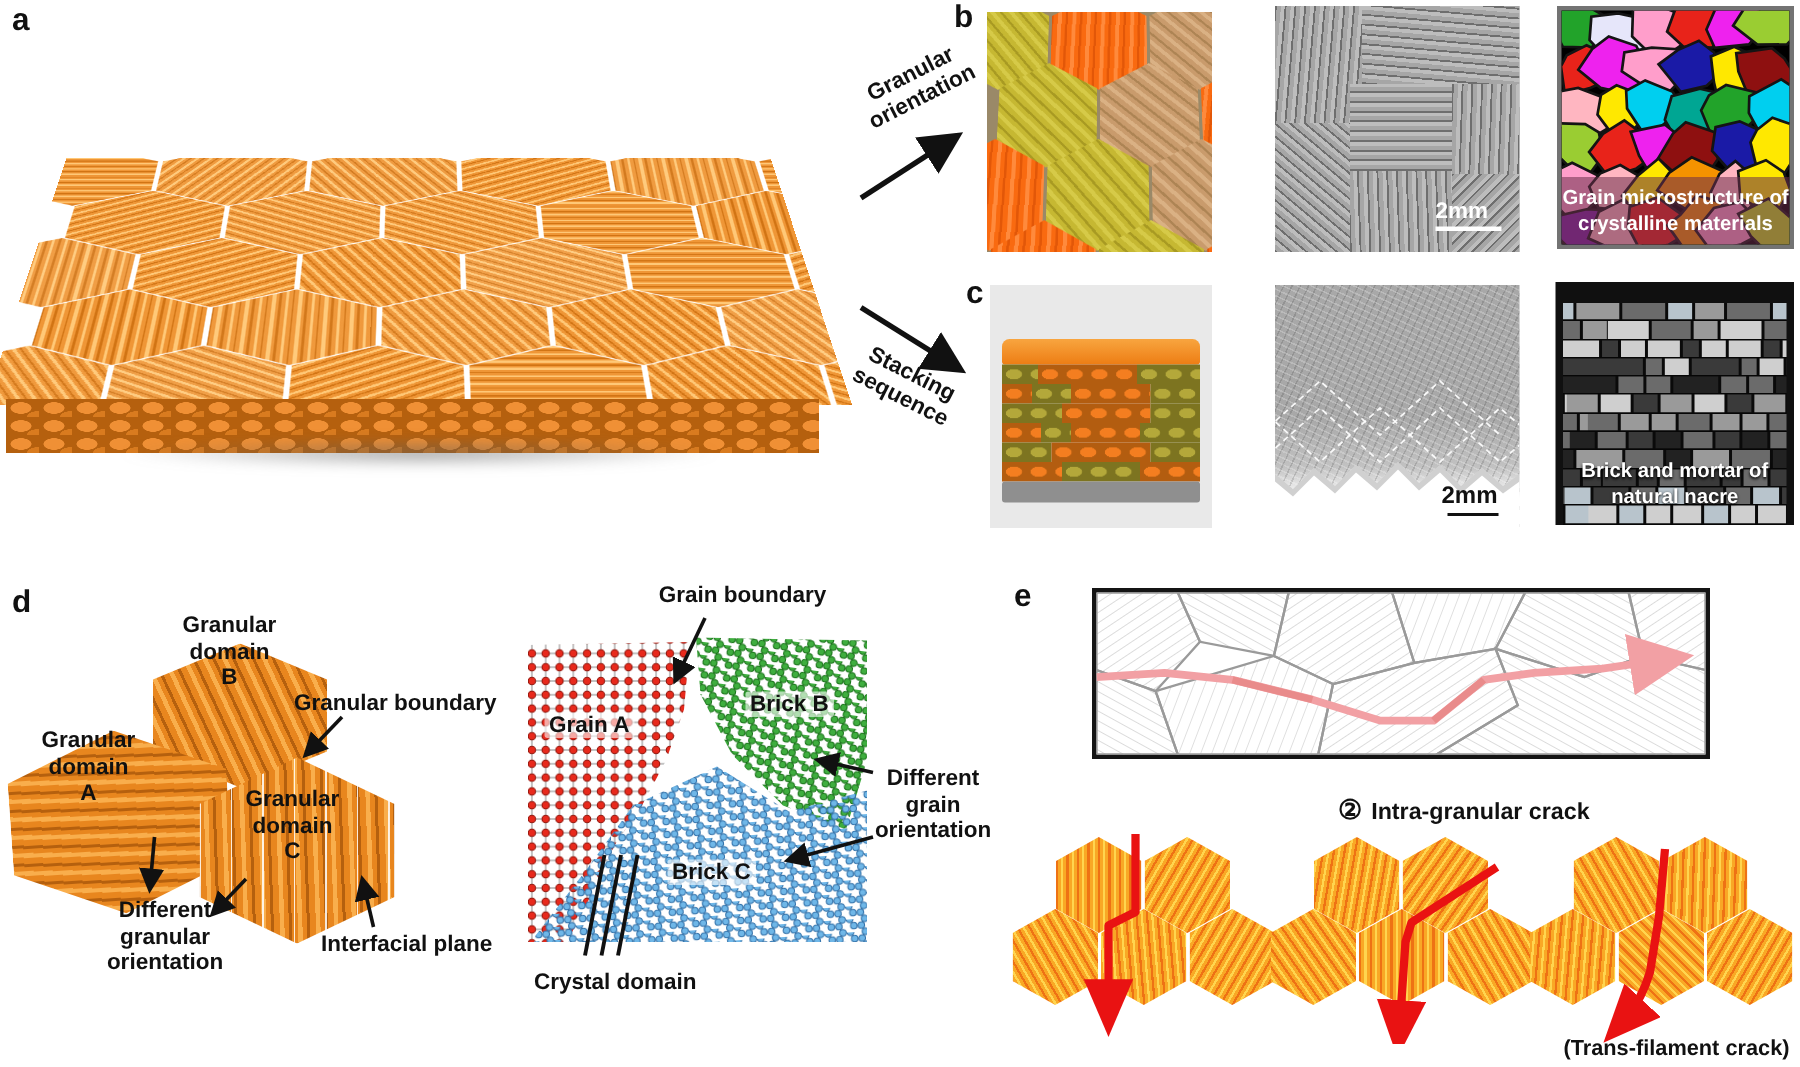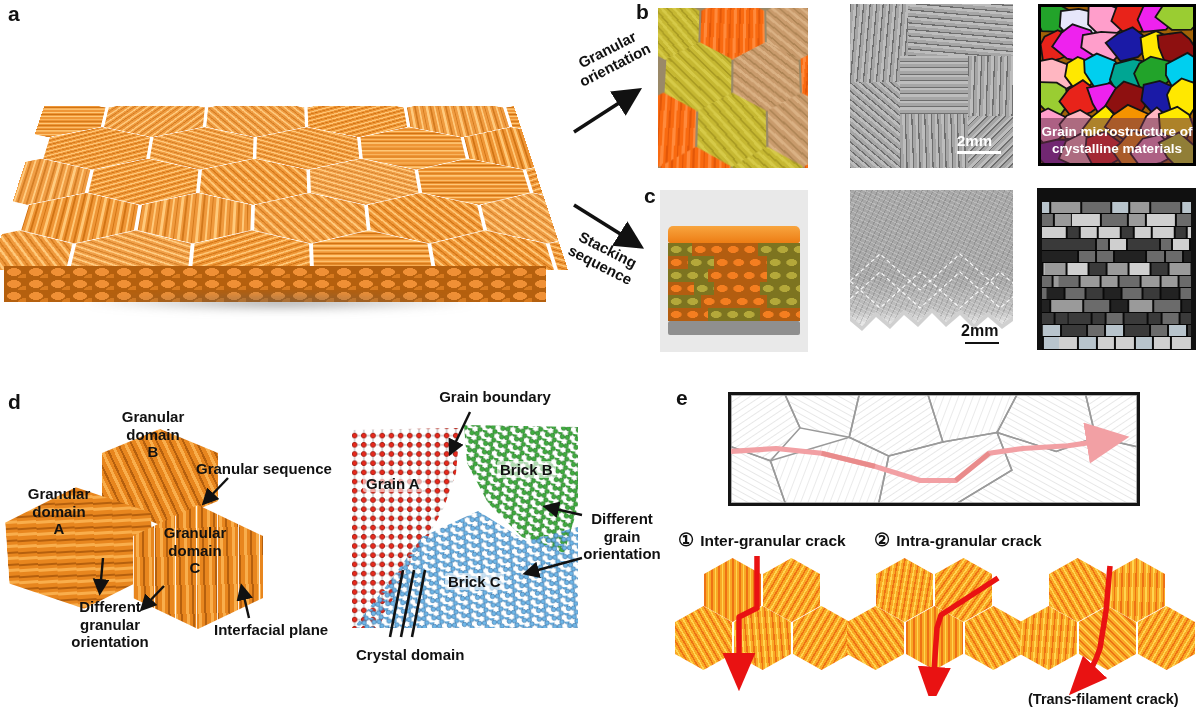--- a/index.html
+++ b/index.html
@@ -25,41 +25,41 @@
   #b1{left:658px;top:8px;width:150px;height:160px;background:#9a8968;}
   #b1-in{position:absolute;left:-14px;top:-10px;width:200px;height:190px;
          transform:perspective(420px) rotateX(16deg) scale(1.06);transform-origin:50% 40%;}
   #b2{left:850px;top:4px;width:163px;height:164px;background:#9c9c9c;}
   #c1{left:660px;top:190px;width:148px;height:162px;background:#e9e9e9;}
   #c2{left:850px;top:190px;width:163px;height:162px;
       background:
         repeating-linear-gradient(25deg,rgba(255,255,255,.22) 0 1px,rgba(0,0,0,0) 1px 4px),
         repeating-linear-gradient(115deg,rgba(0,0,0,.13) 0 1px,rgba(0,0,0,0) 1px 5px),
         linear-gradient(#a8a8a8 0 55%,#c2c2c2 75%,#ffffff 88%);}
-  #b3{left:1038px;top:4px;width:152px;height:156px;border:3px solid #000000;background:#a16207;}
+  #b3{left:1038px;top:4px;width:152px;height:156px;border:3px solid #737373;background:#000000;}
   #c3{left:1037px;top:188px;width:159px;height:162px;background:#101010;padding:0;}
   .scalebar-w{position:absolute;color:#fff;font-size:15px;font-weight:700;}
   .scalebar-w::after{content:"";display:block;height:3px;background:#fff;margin-top:2px;width:44px;}
   .scalebar-k{position:absolute;color:#111;font-size:16px;font-weight:700;}
   .scalebar-k::after{content:"";display:block;height:2.5px;background:#111;margin-top:2px;width:34px;margin-left:4px;}
   .img-cap{position:absolute;left:0;right:0;color:#fff;font-weight:700;font-size:13.5px;
            line-height:1.25;text-align:center;}
   #voro-band{position:absolute;left:0;right:0;bottom:0;height:45px;background:rgba(105,45,75,.55);}
   
   .proc{position:absolute;font-size:15px;font-weight:700;text-align:center;line-height:1.15;}
   
   .dhex{filter:drop-shadow(5px 7px 5px rgba(90,90,90,.55));}
   
   #e-box{position:absolute;left:728px;top:392px;width:406px;height:108px;border:3px solid #141414;background:#fff;}
   #e-cap{position:absolute;left:0;right:30px;bottom:5px;text-align:center;font-size:15px;font-weight:700;color:#111;}
   .cluster{position:absolute;width:176px;height:140px;}
   .crack-svg{position:absolute;left:0;top:0;pointer-events:none;}
   .e-item{position:absolute;font-weight:700;font-size:15.5px;}
   .e-num{font-size:18px;margin-right:6px;}
-  #e-note{position:absolute;left:1028px;top:691px;width:165px;text-align:left;font-weight:700;font-size:14.5px;}
+  #e-note{position:absolute;left:1028px;top:691px;width:165px;text-align:right;font-weight:700;font-size:14.5px;}
   
   .grain-lab{position:absolute;font-size:15px;font-weight:700;background:rgba(255,255,255,.6);
              padding:0 3px;border-radius:2px;}
 </style>
 </head>
 <body>
 
 <div id="fig">
 
   <div class="abs plabel" style="left:8px;top:2px;">a</div>
@@ -259,36 +259,38 @@
         <div style="height: 11.3px; margin-bottom: 0px; background: repeating-linear-gradient(90deg, rgb(58, 58, 58) 0px, rgb(58, 58, 58) 31.4958px, rgb(10, 10, 10) 31.4958px, rgb(10, 10, 10) 33.4958px, rgb(107, 107, 107) 33.4958px, rgb(107, 107, 107) 43.6252px, rgb(10, 10, 10) 43.6252px, rgb(10, 10, 10) 45.6252px, rgb(207, 207, 207) 45.6252px, rgb(207, 207, 207) 61.6252px, rgb(10, 10, 10) 61.6252px, rgb(10, 10, 10) 63.6252px) 21.9989px 0px; border-bottom: 1px solid rgb(6, 6, 6);"></div>
         <div style="height: 11.3px; margin-bottom: 0px; background: repeating-linear-gradient(90deg, rgb(34, 34, 34) 0px, rgb(34, 34, 34) 29.7802px, rgb(10, 10, 10) 29.7802px, rgb(10, 10, 10) 31.7802px, rgb(107, 107, 107) 31.7802px, rgb(107, 107, 107) 48.3717px, rgb(10, 10, 10) 48.3717px, rgb(10, 10, 10) 50.3717px, rgb(107, 107, 107) 50.3717px, rgb(107, 107, 107) 66.3717px, rgb(10, 10, 10) 66.3717px, rgb(10, 10, 10) 68.3717px) 5.03706px 0px; border-bottom: 1px solid rgb(6, 6, 6);"></div>
         <div style="height: 11.3px; margin-bottom: 0px; background: repeating-linear-gradient(90deg, rgb(154, 154, 154) 0px, rgb(154, 154, 154) 20.5115px, rgb(10, 10, 10) 20.5115px, rgb(10, 10, 10) 22.5115px, rgb(207, 207, 207) 22.5115px, rgb(207, 207, 207) 42.5432px, rgb(10, 10, 10) 42.5432px, rgb(10, 10, 10) 44.5432px, rgb(58, 58, 58) 44.5432px, rgb(58, 58, 58) 60.5432px, rgb(10, 10, 10) 60.5432px, rgb(10, 10, 10) 62.5432px) 2.54033px 0px; border-bottom: 1px solid rgb(6, 6, 6);"></div>
         <div style="height: 11.3px; margin-bottom: 0px; background: repeating-linear-gradient(90deg, rgb(107, 107, 107) 0px, rgb(107, 107, 107) 20.1724px, rgb(10, 10, 10) 20.1724px, rgb(10, 10, 10) 22.1724px, rgb(154, 154, 154) 22.1724px, rgb(154, 154, 154) 40.6778px, rgb(10, 10, 10) 40.6778px, rgb(10, 10, 10) 42.6778px, rgb(154, 154, 154) 42.6778px, rgb(154, 154, 154) 58.6778px, rgb(10, 10, 10) 58.6778px, rgb(10, 10, 10) 60.6778px) 16.5671px 0px; border-bottom: 1px solid rgb(6, 6, 6);"></div>
         <div style="height: 11.3px; margin-bottom: 0px; background: repeating-linear-gradient(90deg, rgb(34, 34, 34) 0px, rgb(34, 34, 34) 16.5649px, rgb(10, 10, 10) 16.5649px, rgb(10, 10, 10) 18.5649px, rgb(107, 107, 107) 18.5649px, rgb(107, 107, 107) 37.5185px, rgb(10, 10, 10) 37.5185px, rgb(10, 10, 10) 39.5185px, rgb(58, 58, 58) 39.5185px, rgb(58, 58, 58) 55.5185px, rgb(10, 10, 10) 55.5185px, rgb(10, 10, 10) 57.5185px) 4.5264px 0px; border-bottom: 1px solid rgb(6, 6, 6);"></div>
         <div style="height: 11.3px; margin-bottom: 0px; background: repeating-linear-gradient(90deg, rgb(154, 154, 154) 0px, rgb(154, 154, 154) 23.5173px, rgb(10, 10, 10) 23.5173px, rgb(10, 10, 10) 25.5173px, rgb(107, 107, 107) 25.5173px, rgb(107, 107, 107) 50.8044px, rgb(10, 10, 10) 50.8044px, rgb(10, 10, 10) 52.8044px, rgb(34, 34, 34) 52.8044px, rgb(34, 34, 34) 68.8044px, rgb(10, 10, 10) 68.8044px, rgb(10, 10, 10) 70.8044px) 16.2455px 0px; border-bottom: 1px solid rgb(6, 6, 6);"></div>
         <div style="height: 11.3px; margin-bottom: 0px; background: repeating-linear-gradient(90deg, rgb(58, 58, 58) 0px, rgb(58, 58, 58) 22.0687px, rgb(10, 10, 10) 22.0687px, rgb(10, 10, 10) 24.0687px, rgb(58, 58, 58) 24.0687px, rgb(58, 58, 58) 35.9487px, rgb(10, 10, 10) 35.9487px, rgb(10, 10, 10) 37.9487px, rgb(107, 107, 107) 37.9487px, rgb(107, 107, 107) 53.9487px, rgb(10, 10, 10) 53.9487px, rgb(10, 10, 10) 55.9487px) 26.5829px 0px; border-bottom: 1px solid rgb(6, 6, 6);"></div>
         <div style="height: 11.3px; margin-bottom: 0px; background: repeating-linear-gradient(90deg, rgb(184, 196, 204) 0px, rgb(184, 196, 204) 17.3296px, rgb(10, 10, 10) 17.3296px, rgb(10, 10, 10) 19.3296px, rgb(58, 58, 58) 19.3296px, rgb(58, 58, 58) 42.7562px, rgb(10, 10, 10) 42.7562px, rgb(10, 10, 10) 44.7562px, rgb(107, 107, 107) 44.7562px, rgb(107, 107, 107) 60.7562px, rgb(10, 10, 10) 60.7562px, rgb(10, 10, 10) 62.7562px) 1.04203px 0px; border-bottom: 1px solid rgb(6, 6, 6);"></div>
         <div style="height: 11.3px; margin-bottom: 0px; background: repeating-linear-gradient(90deg, rgb(207, 207, 207) 0px, rgb(207, 207, 207) 18.4496px, rgb(10, 10, 10) 18.4496px, rgb(10, 10, 10) 20.4496px, rgb(184, 196, 204) 20.4496px, rgb(184, 196, 204) 36.6358px, rgb(10, 10, 10) 36.6358px, rgb(10, 10, 10) 38.6358px, rgb(207, 207, 207) 38.6358px, rgb(207, 207, 207) 54.6358px, rgb(10, 10, 10) 54.6358px, rgb(10, 10, 10) 56.6358px) 16.9448px 0px; border-bottom: 1px solid rgb(6, 6, 6);"></div>
       </div>
+    <div class="img-cap pre" style="bottom:10px;text-shadow:0 1px 2px #000;">Brick and mortar of
+natural nacre</div>
   </div>
 
   <div class="abs plabel" style="left:8px;top:390px;">d</div>
 
   <div class="hex dhex" style="left:102px;top:429px;width:116px;height:96px;
        background:repeating-linear-gradient(65deg,#b5600e 0 2px,#e8861e 2px 6px,#f9ae4c 6px 9px,#e8861e 9px 12px);"></div>
   <div class="hex dhex" style="left:7px;top:487px;width:146px;height:122px;transform:rotate(-4deg);
        background:repeating-linear-gradient(3deg,#b5600e 0 2px,#e8861e 2px 6px,#f9ae4c 6px 9px,#e8861e 9px 12px);"></div>
   <div class="hex dhex" style="left:133px;top:505px;width:130px;height:124px;
        background:repeating-linear-gradient(90deg,rgba(255,255,255,.85) 0 1px,rgba(0,0,0,0) 1px 21px),
                   repeating-linear-gradient(88deg,#b5600e 0 2px,#e8861e 2px 6px,#f9ae4c 6px 9px,#e8861e 9px 12px);"></div>
 
   <div class="abs blabel pre" style="left:112px;top:408px;width:82px;">Granular
 domain
 B</div>
-  <div class="abs blabel" style="left:196px;top:460px;width:142px;text-align:left;">Granular sequence</div>
+  <div class="abs blabel" style="left:196px;top:460px;width:142px;text-align:left;">Granular boundary</div>
   <div class="abs blabel pre" style="left:20px;top:485px;width:78px;">Granular
 domain
 A</div>
   <div class="abs blabel pre" style="left:156px;top:524px;width:78px;">Granular
 domain
 C</div>
   <div class="abs blabel pre" style="left:60px;top:598px;width:100px;">Different
 granular
 orientation</div>
   <div class="abs blabel" style="left:214px;top:621px;width:120px;text-align:left;">Interfacial plane</div>
@@ -392,24 +394,21 @@
         <polygon points="0,55 40,70 55,115 0,115" fill="url(#h2)"></polygon>
         <polygon points="40,70 120,45 160,65 150,115 55,115" fill="url(#h3)"></polygon>
         <polygon points="160,65 215,50 270,40 285,80 230,115 150,115" fill="url(#h1)"></polygon>
         <polygon points="270,40 330,60 370,45 412,55 412,115 230,115 285,80" fill="url(#h2)"></polygon>
       </g>
       <path d="M0,60 L46,57 L92,62 L146,76 L192,91 L228,91 L262,62 L296,57 L342,54 L388,47" fill="none" stroke="#F2A0A4" stroke-width="5.5" stroke-linejoin="round" marker-end="url(#ap1)"></path>
       <path d="M92,62 L146,76 M228,91 L262,62" fill="none" stroke="#E98B8B" stroke-width="5"></path>
     </svg>
   </div>
 
-  <div class="e-item" style="left:678px;top:529px;">
-    <span class="e-num">①</span><span>Inter-granular crack</span>
-  </div>
-  <div class="e-item" style="left:874px;top:529px;">
+  <div class="e-item" style="left:892px;top:529px;">
     <span class="e-num">②</span><span>Intra-granular crack</span>
   </div>
 
   <div class="cluster" id="cl1" style="left:673px;top:556px;">
       <div class="hex" style="left: 120px; top: 50px; width: 57px; height: 64px; z-index: 0; background: repeating-linear-gradient(120deg, rgb(238, 114, 20) 0px, rgb(238, 114, 20) 1.5px, rgb(249, 168, 37) 1.5px, rgb(249, 168, 37) 3.5px, rgb(255, 213, 79) 3.5px, rgb(255, 213, 79) 5px, rgb(249, 168, 37) 5px, rgb(249, 168, 37) 7px);"></div>
       <div class="hex" style="left: 61px; top: 50px; width: 57px; height: 64px; z-index: 0; background: repeating-linear-gradient(85deg, rgb(238, 114, 20) 0px, rgb(238, 114, 20) 1.5px, rgb(249, 168, 37) 1.5px, rgb(249, 168, 37) 3.5px, rgb(255, 213, 79) 3.5px, rgb(255, 213, 79) 5px, rgb(249, 168, 37) 5px, rgb(249, 168, 37) 7px);"></div>
       <div class="hex" style="left: 2px; top: 50px; width: 57px; height: 64px; z-index: 0; background: repeating-linear-gradient(60deg, rgb(238, 114, 20) 0px, rgb(238, 114, 20) 1.5px, rgb(249, 168, 37) 1.5px, rgb(249, 168, 37) 3.5px, rgb(255, 213, 79) 3.5px, rgb(255, 213, 79) 5px, rgb(249, 168, 37) 5px, rgb(249, 168, 37) 7px);"></div>
       <div class="hex" style="left: 90px; top: 2px; width: 57px; height: 64px; z-index: 0; background: repeating-linear-gradient(120deg, rgb(238, 114, 20) 0px, rgb(238, 114, 20) 1.5px, rgb(249, 168, 37) 1.5px, rgb(249, 168, 37) 3.5px, rgb(255, 213, 79) 3.5px, rgb(255, 213, 79) 5px, rgb(249, 168, 37) 5px, rgb(249, 168, 37) 7px);"></div>
       <div class="hex" style="left: 31px; top: 2px; width: 57px; height: 64px; z-index: 0; background: repeating-linear-gradient(90deg, rgb(238, 114, 20) 0px, rgb(238, 114, 20) 1.5px, rgb(249, 168, 37) 1.5px, rgb(249, 168, 37) 3.5px, rgb(255, 213, 79) 3.5px, rgb(255, 213, 79) 5px, rgb(249, 168, 37) 5px, rgb(249, 168, 37) 7px);"></div>
     <svg class="crack-svg" width="176" height="140" style="z-index: 2;">

